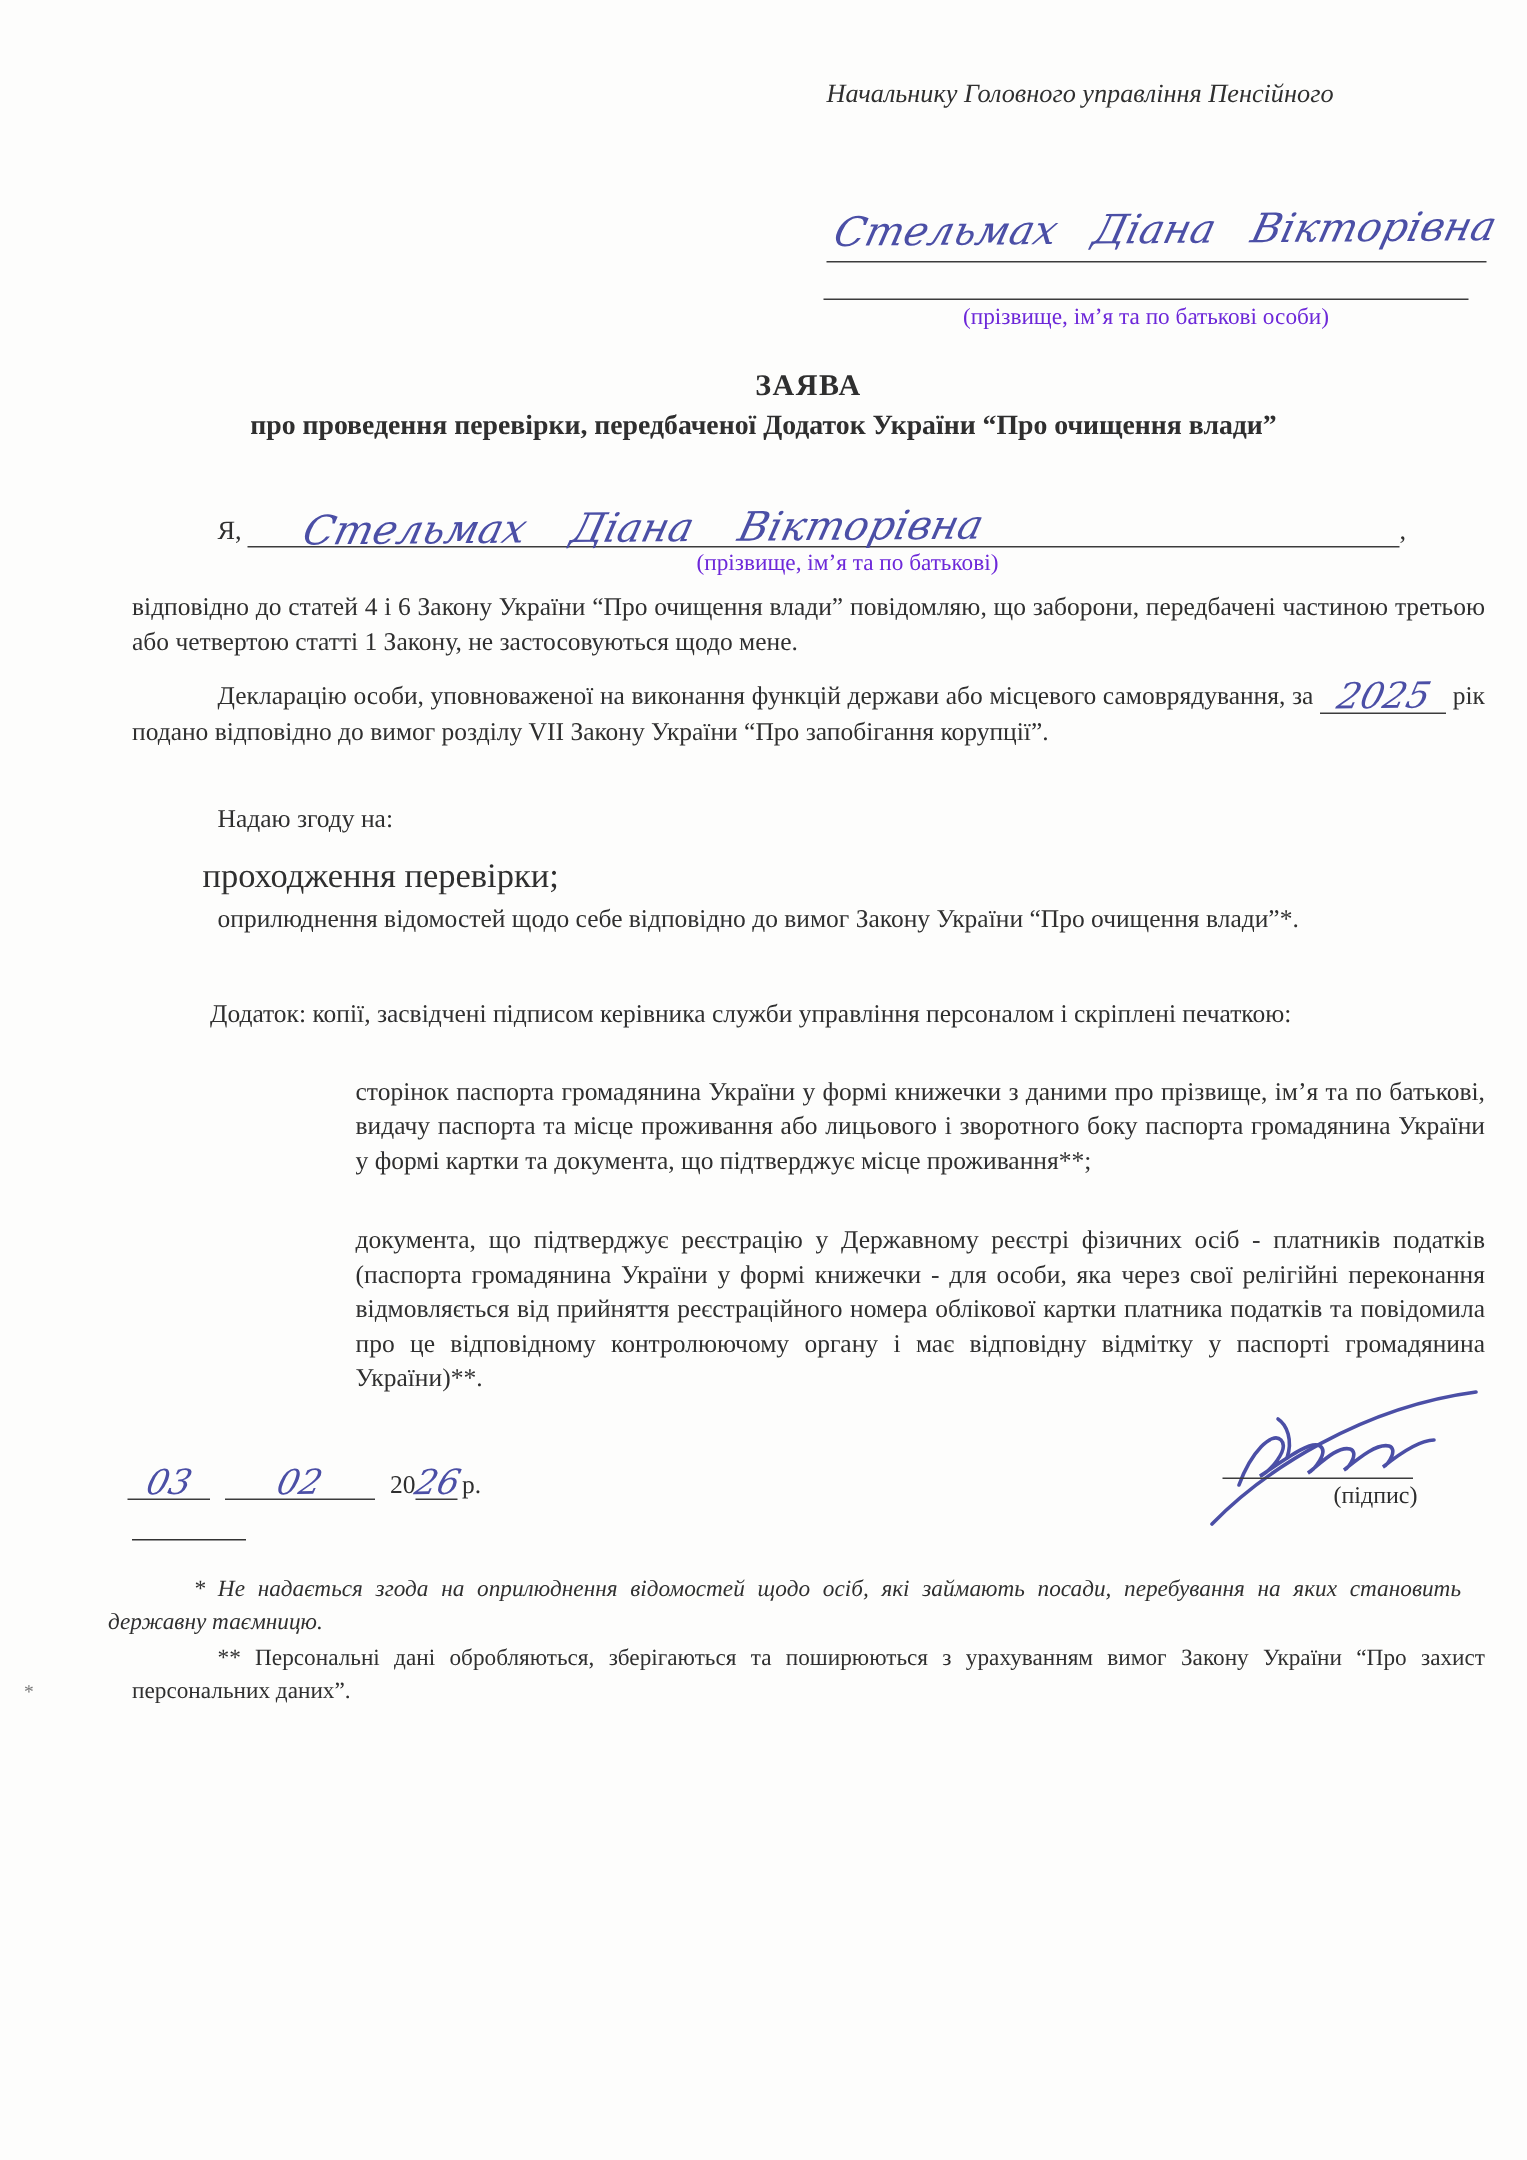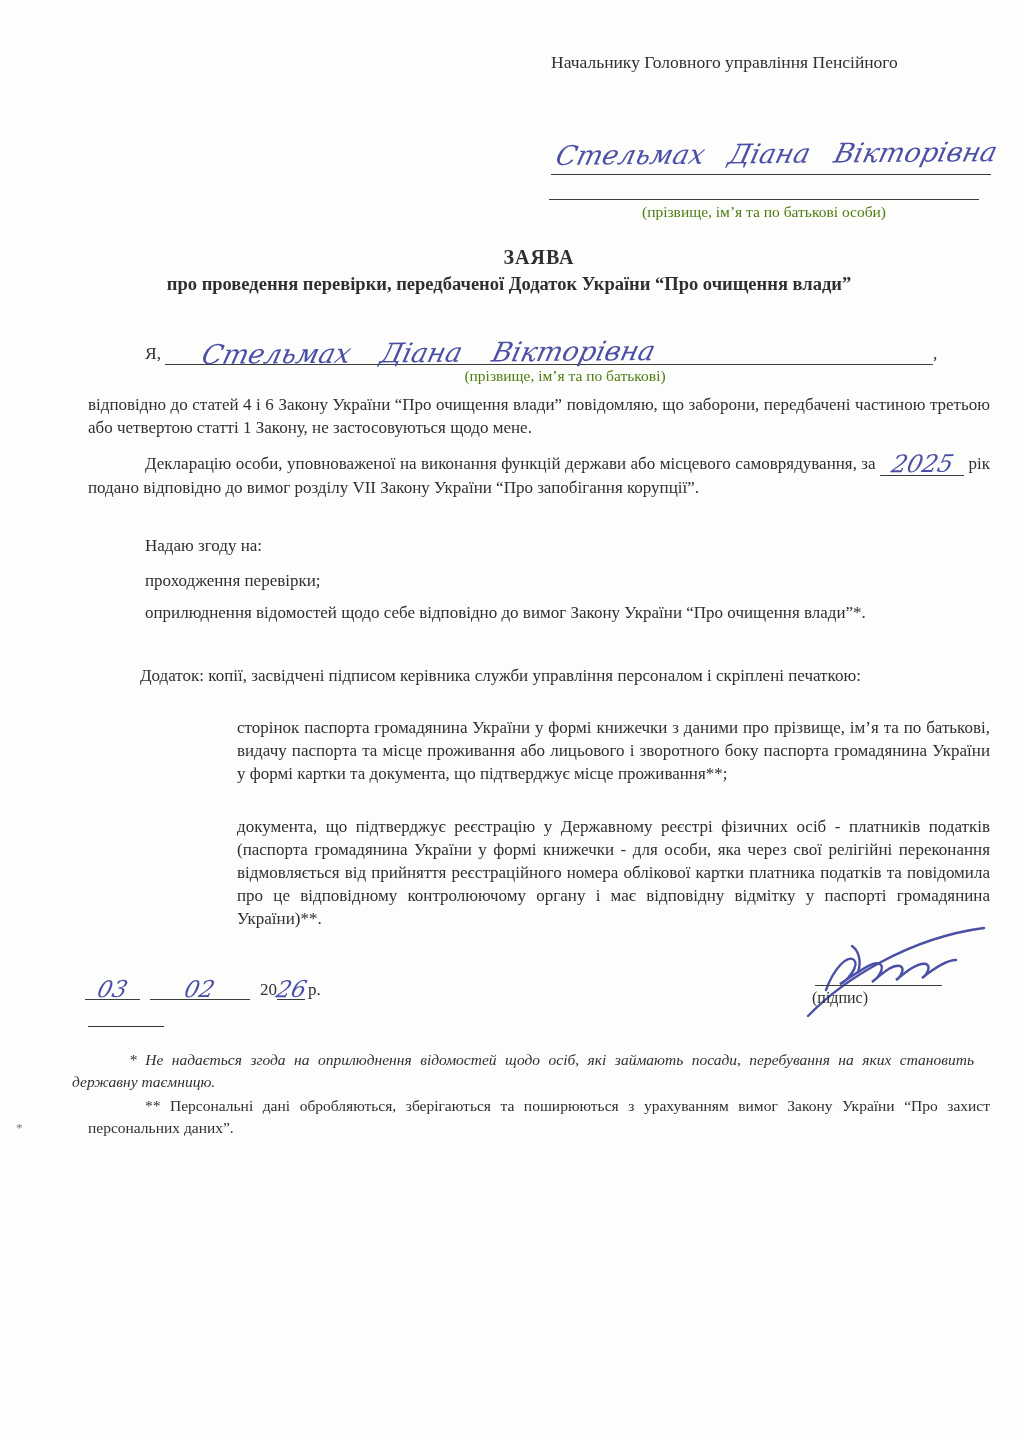--- a/index.html
+++ b/index.html
@@ -6,64 +6,64 @@
   .page{
     position:relative;
     width:1018px;height:1440px;
     margin:0 auto;
     background:#fdfdfc;
     font-family:"Liberation Serif", serif;
     color:#2f2f2f;
     overflow:hidden;
   }
   .abs{position:absolute;}
-  .addressee{left:551px;top:50px;width:440px;font-size:17.5px;line-height:24.5px;}
+  .addressee{left:551px;top:50px;width:440px;font-size:17.5px;line-height:24.5px;font-style:italic;}
   .hw{
     font-family:"DejaVu Serif", serif;
     font-style:italic;
     color:#4b4fa6;
     display:inline-block;
     transform:skewX(-14deg) rotate(-0.5deg);
     white-space:nowrap;
   }
   .hw-name-top{left:551px;top:136px;width:440px;height:38px;border-bottom:1.5px solid #3c3c3c;}
   .hw-name-top .hw{font-size:27px;word-spacing:16px;position:relative;top:2px;left:6px;}
   .rule2{left:549px;top:199px;width:430px;border-top:1.5px solid #3c3c3c;height:0;}
-  .caption{font-size:15.5px;color:#4d7c0f;}
+  .caption{font-size:15.5px;color:#6d28d9;}
   .cap-top{left:549px;top:203px;width:430px;text-align:center;}
   .title{left:88px;top:246px;width:902px;text-align:center;font-size:20px;font-weight:bold;letter-spacing:1px;}
   .subtitle{left:20px;top:274px;width:978px;text-align:center;font-size:18.5px;font-weight:bold;}
   .declarant{left:145px;top:330px;width:810px;display:flex;align-items:flex-end;font-size:17.5px;}
   .declarant .ya{padding-bottom:1px;}
   .decl-line{flex:0 0 768px;border-bottom:1.5px solid #3c3c3c;height:34px;margin-left:4px;position:relative;}
   .decl-line .hw{font-size:27px;word-spacing:22px;position:absolute;left:38px;bottom:-4px;}
   .declarant .comma{padding-bottom:1px;}
   .cap-declarant{left:400px;top:367px;width:330px;text-align:center;}
   .para{margin:0;font-size:17px;line-height:23px;text-align:justify;}
   .p1{left:88px;top:393px;width:902px;}
   .p2{left:88px;top:450px;width:902px;text-indent:57px;}
   .yearbox{display:inline-block;width:84px;border-bottom:1.5px solid #3c3c3c;text-align:center;text-indent:0;}
   .yearbox .hw{font-size:24px;position:relative;bottom:-3px;}
   .consent-intro{left:145px;top:536px;font-size:17px;}
-  .consent-1{left:145px;top:571px;font-size:17px;}
+  .consent-1{left:135px;top:571px;font-size:23px;}
   .consent-2{left:88px;top:601px;width:902px;text-indent:57px;}
   .appendix-intro{left:140px;top:664px;width:850px;padding-left:65px;text-indent:-65px;box-sizing:border-box;}
   .appx-item1{left:237px;top:716px;width:753px;}
   .appx-item2{left:237px;top:815px;width:753px;}
   .date-row{left:85px;top:948px;display:flex;align-items:flex-end;font-size:17px;}
   .dbox{border-bottom:1.5px solid #3c3c3c;text-align:center;}
   .dbox .hw{font-size:23px;position:relative;bottom:-3px;}
   .d-day{width:55px;}
   .d-month{width:100px;margin-left:10px;}
   .d-yearpre{margin-left:10px;padding-bottom:0;margin-top:32px;}
   .d-year{width:28px;}
   .d-suffix{margin-left:3px;}
   .sig-svg{left:788px;top:920px;}
   .sig-rule{left:815px;top:985px;width:127px;border-top:1.5px solid #3c3c3c;height:0;}
-  .cap-sign{left:812px;top:989px;width:133px;text-align:left;font-size:16px;}
+  .cap-sign{left:812px;top:989px;width:133px;text-align:right;font-size:16px;}
   .fn-sep{left:88px;top:1026px;width:76px;border-top:1.5px solid #333;height:0;}
   .footnote{font-size:15.5px;line-height:22px;text-align:justify;text-indent:57px;}
   .fn1{left:72px;top:1033px;width:902px;font-style:italic;}
   .fn2{left:88px;top:1079px;width:902px;}
   .speck{left:16px;top:1120px;font-size:13px;color:#777;}
 </style>
 </head>
 <body>
 
 <div class="page">

